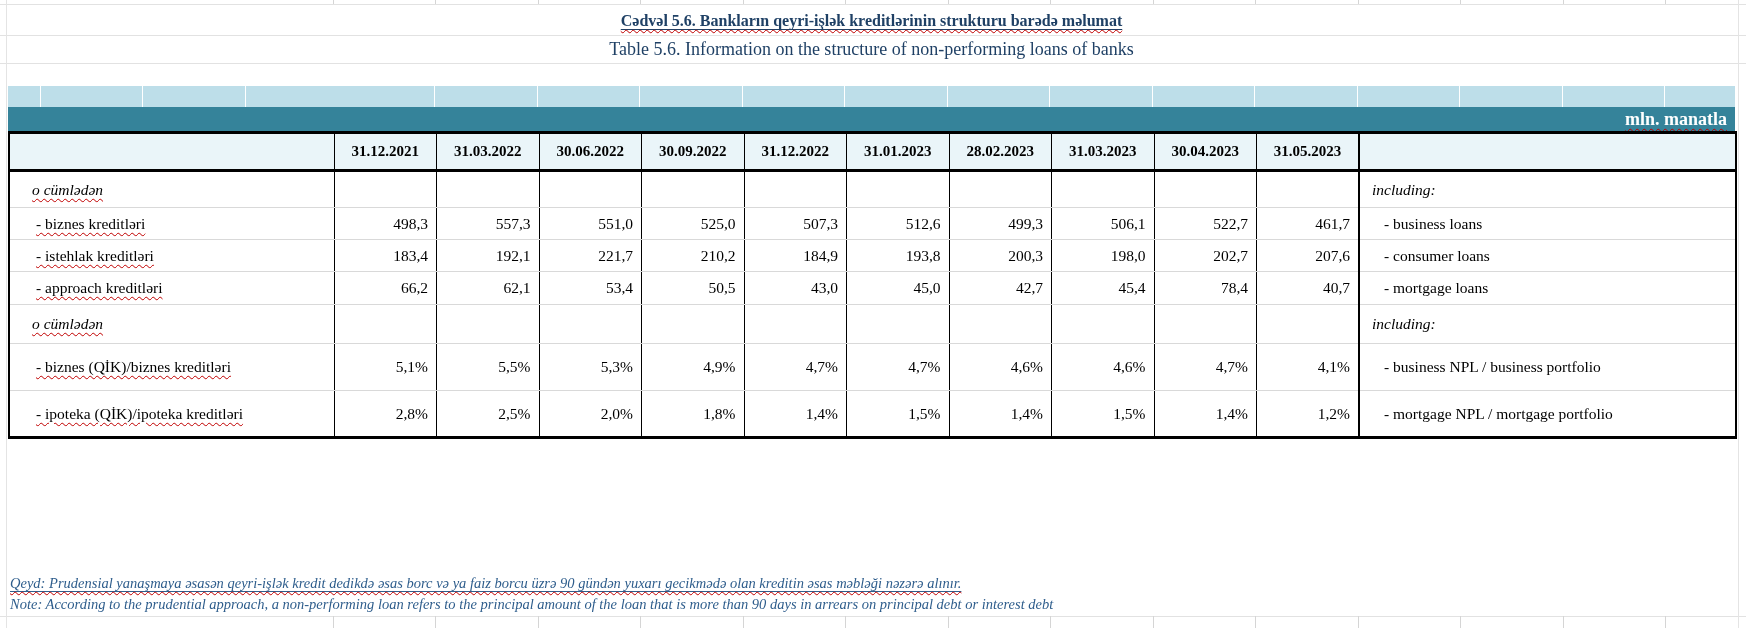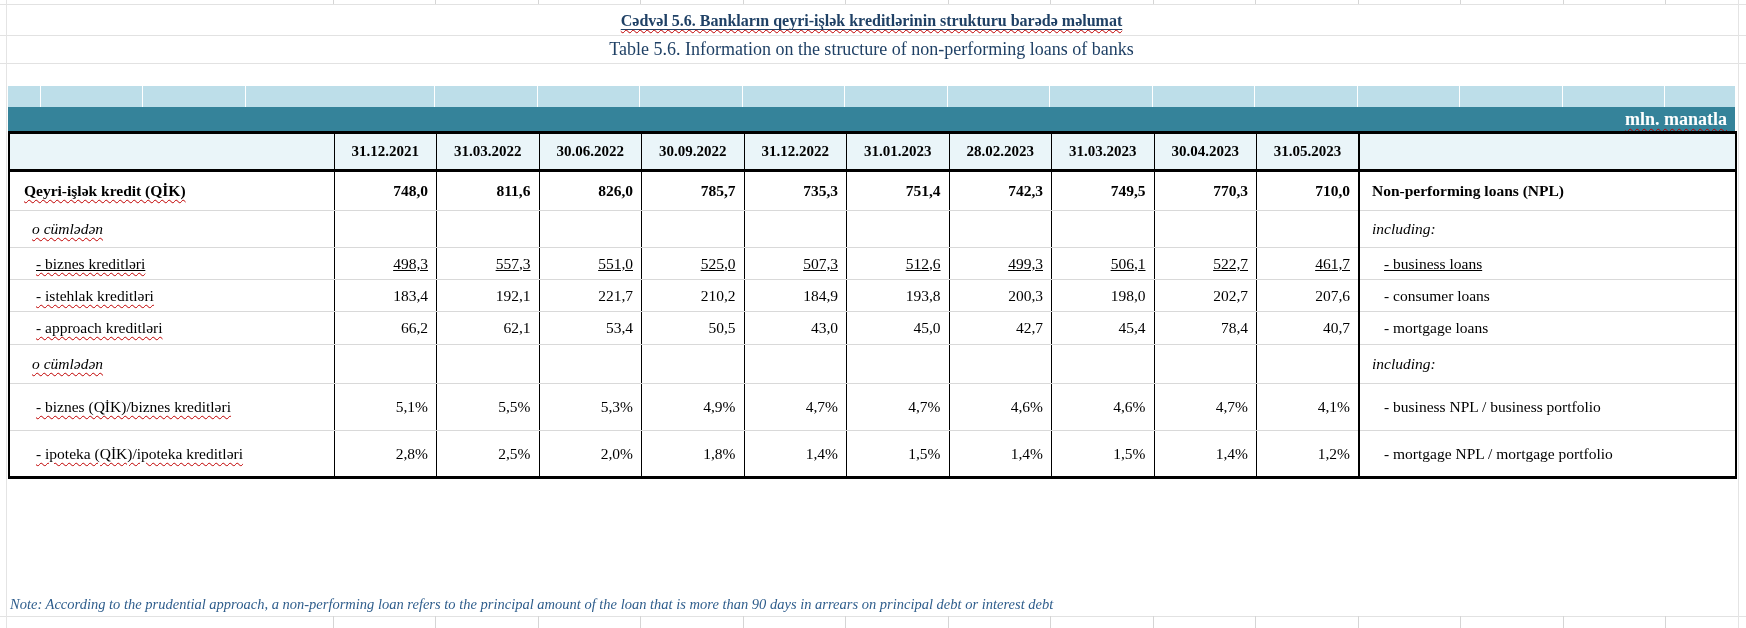--- a/index.html
+++ b/index.html
@@ -101,49 +101,35 @@
         <th>31.12.2022</th>
         <th>31.01.2023</th>
         <th>28.02.2023</th>
         <th>31.03.2023</th>
         <th>30.04.2023</th>
         <th>31.05.2023</th>
         <th class="enh"></th>
       </tr>
     </thead>
     <tbody>
-        <tr class="bold" style="height: 40px;">
-          <td class="lblcell lv0"><span class="sq">Qeyri-işlək kredit (QİK)</span></td>
-          <td class="num">748,0</td>
-          <td class="num">811,6</td>
-          <td class="num">826,0</td>
-          <td class="num">785,7</td>
-          <td class="num">735,3</td>
-          <td class="num">751,4</td>
-          <td class="num">742,3</td>
-          <td class="num">749,5</td>
-          <td class="num">770,3</td>
-          <td class="num">710,0</td>
-          <td class="encell lv0">Non-performing loans (NPL)</td>
-        </tr>
         <tr class="italic" style="height: 37px;">
           <td class="lblcell lv1"><span class="sq">o cümlədən</span></td>
           <td class="num"></td>
           <td class="num"></td>
           <td class="num"></td>
           <td class="num"></td>
           <td class="num"></td>
           <td class="num"></td>
           <td class="num"></td>
           <td class="num"></td>
           <td class="num"></td>
           <td class="num"></td>
           <td class="encell lv1">including:</td>
         </tr>
-        <tr style="height: 32px; text-decoration: underline;">
+        <tr style="height: 32px;">
           <td class="lblcell lv2"><span class="sq">- biznes kreditləri</span></td>
           <td class="num">498,3</td>
           <td class="num">557,3</td>
           <td class="num">551,0</td>
           <td class="num">525,0</td>
           <td class="num">507,3</td>
           <td class="num">512,6</td>
           <td class="num">499,3</td>
           <td class="num">506,1</td>
           <td class="num">522,7</td>
@@ -216,20 +202,23 @@
           <td class="num">1,5%</td>
           <td class="num">1,4%</td>
           <td class="num">1,5%</td>
           <td class="num">1,4%</td>
           <td class="num">1,2%</td>
           <td class="encell lv2">- mortgage NPL / mortgage portfolio</td>
         </tr>
       </tbody>
   </table>
 
+  <div class="note note-az">
+    <span class="u"><span class="sq">Qeyd: Prudensial yanaşmaya əsasən qeyri-işlək kredit dedikdə əsas borc və ya faiz borcu üzrə 90 gündən yuxarı gecikmədə olan kreditin əsas məbləği nəzərə alınır.</span></span>
+  </div>
   <div class="note note-en">Note: According to the prudential approach, a non-performing loan refers to the principal amount of the loan that is more than 90 days in arrears on principal debt or interest debt</div>
 
 <div class="gl-tick" style="left: 333px; top: 0px; height: 4px;"></div>
     <div class="gl-tick" style="left: 333px; top: 616px; height: 12px;"></div>
     <div class="gl-tick" style="left: 435px; top: 0px; height: 4px;"></div>
     <div class="gl-tick" style="left: 435px; top: 616px; height: 12px;"></div>
     <div class="gl-tick" style="left: 538px; top: 0px; height: 4px;"></div>
     <div class="gl-tick" style="left: 538px; top: 616px; height: 12px;"></div>
     <div class="gl-tick" style="left: 640px; top: 0px; height: 4px;"></div>
     <div class="gl-tick" style="left: 640px; top: 616px; height: 12px;"></div>

